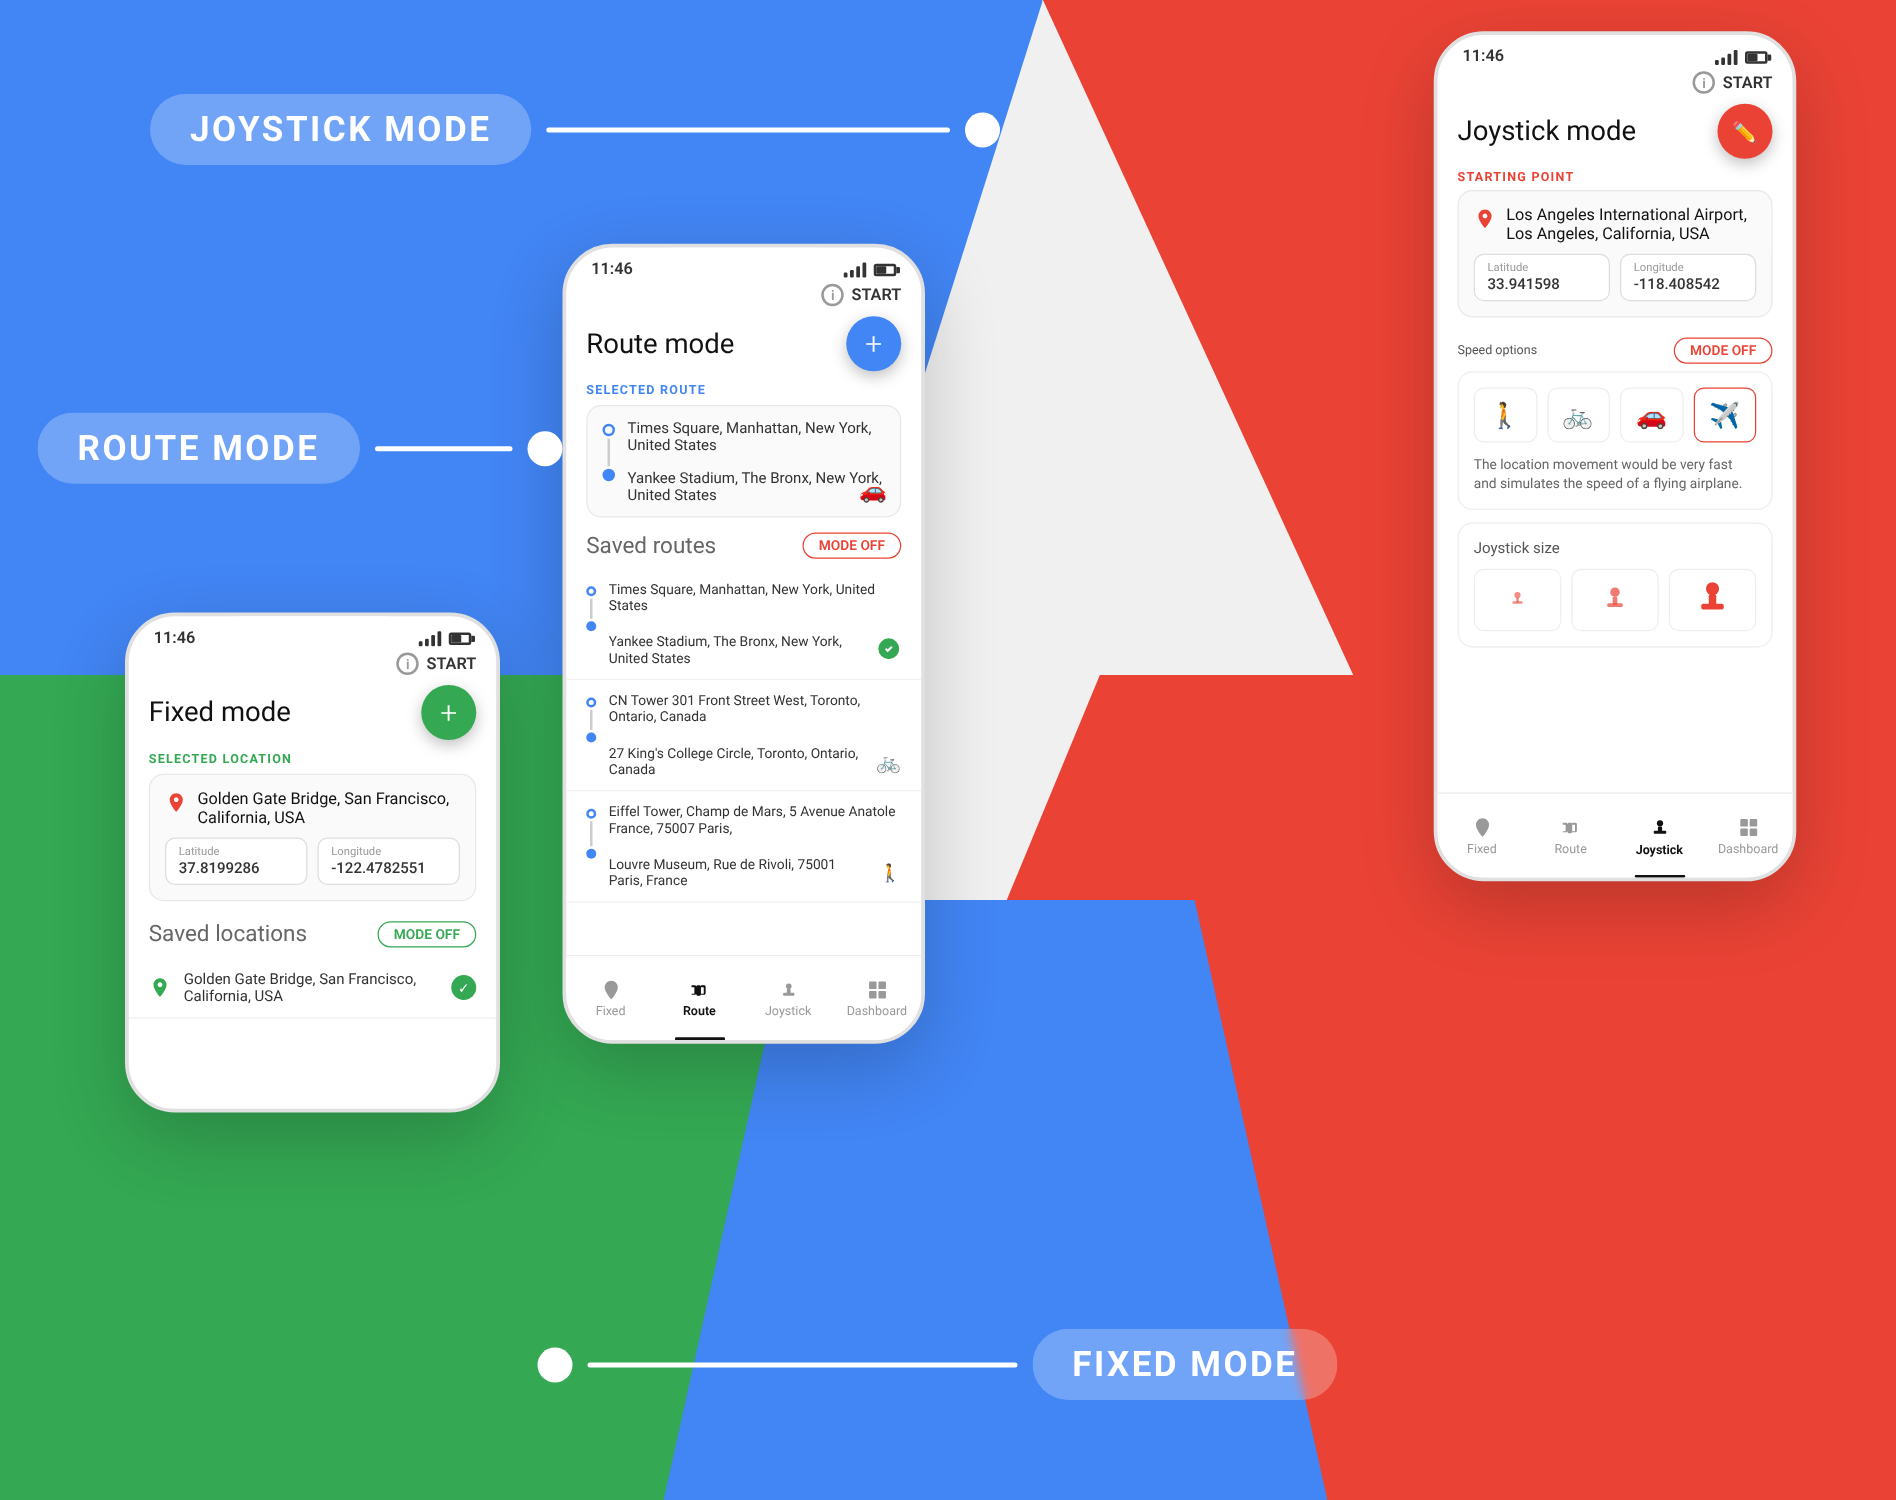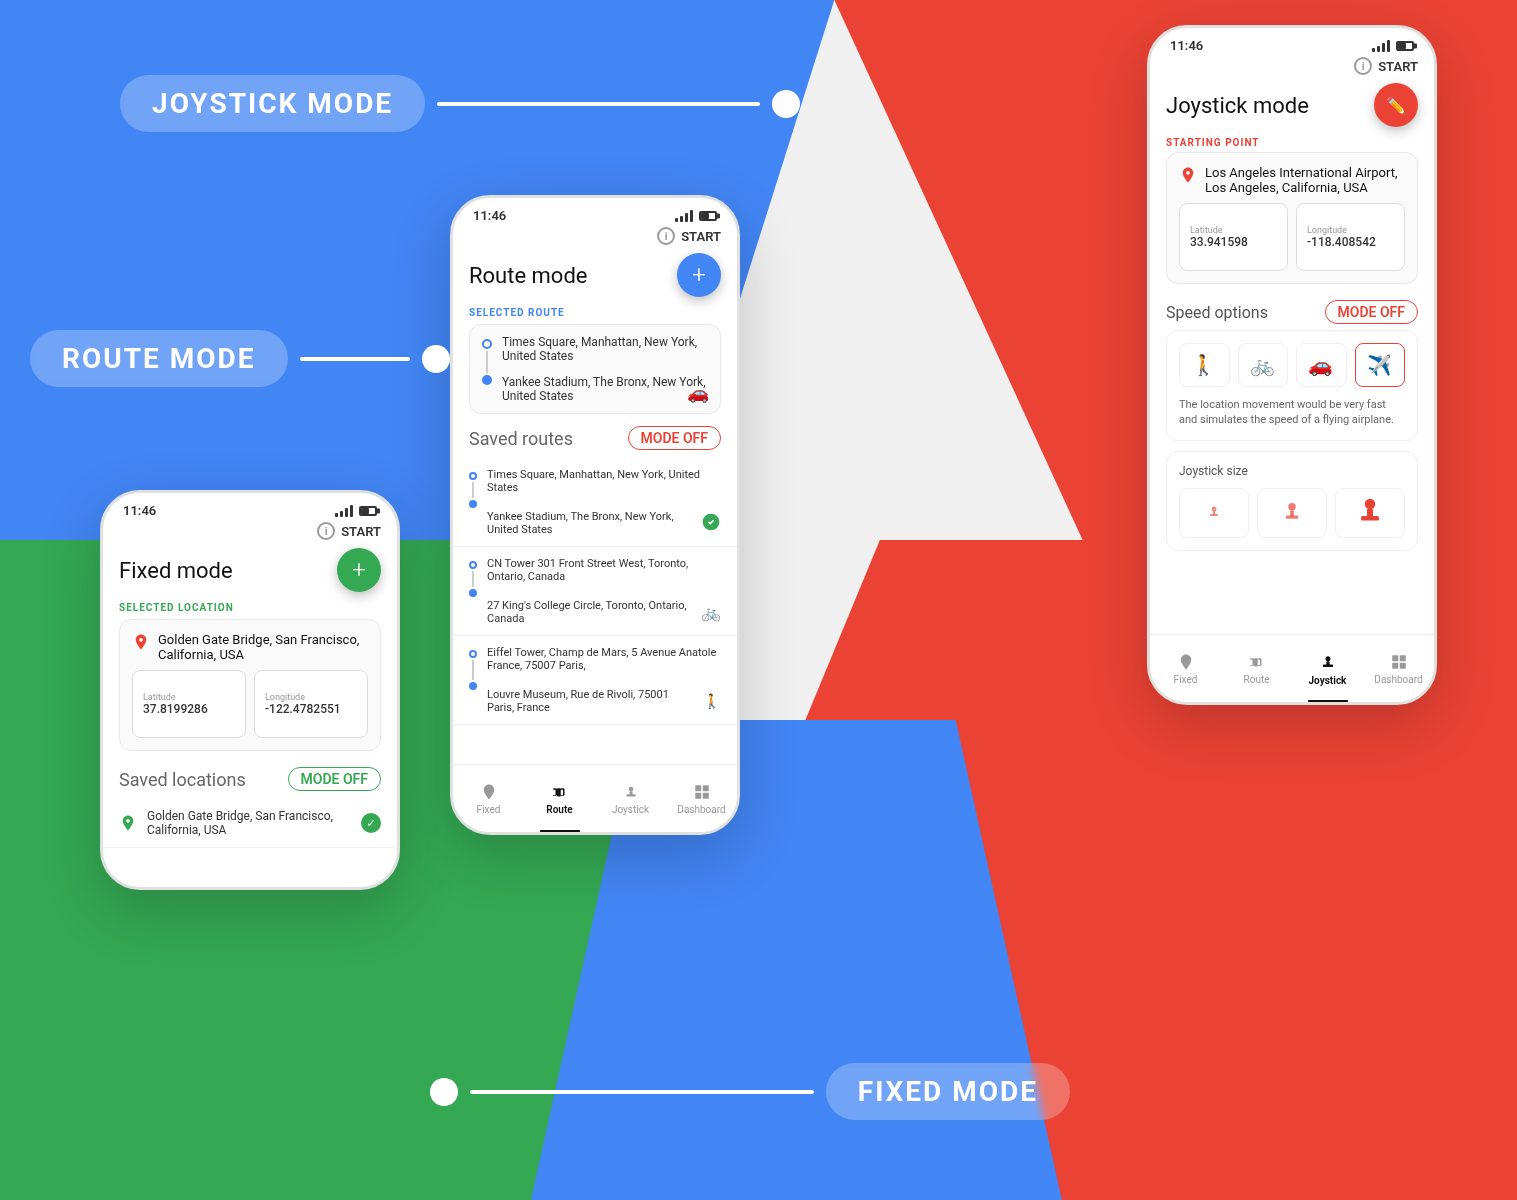--- a/index.html
+++ b/index.html
@@ -238,21 +238,21 @@
     }
     .lat-lon-row {
       display: flex;
       gap: 8px;
       margin-top: 8px;
     }
     .lat-lon-box {
       flex: 1;
       border: 1px solid #ddd;
       border-radius: 8px;
-      padding: 21px 10px;
+      padding: 6px 10px;
       background: white;
     }
     .lat-lon-label {
       font-size: 9px;
       color: #999;
     }
     .lat-lon-value {
       font-size: 12px;
       color: #333;
       font-weight: 500;
@@ -267,21 +267,21 @@
     }
     .saved-title {
       font-size: 18px;
       color: #666;
       text-align: center;
     }
     .mode-off-btn {
       border: 1.5px solid #34A853;
       border-radius: 20px;
       padding: 3px 12px;
-      font-size: 14px;
+      font-size: 11px;
       color: #34A853;
       font-weight: 600;
       cursor: pointer;
     }
     .mode-off-btn.red {
       border-color: #EA4335;
       color: #EA4335;
     }
 
     .list-item {
@@ -761,21 +761,21 @@
         <div class="lat-lon-value">33.941598</div>
       </div>
       <div class="lat-lon-box">
         <div class="lat-lon-label">Longitude</div>
         <div class="lat-lon-value">-118.408542</div>
       </div>
     </div>
   </div>
 
   <div style="display:flex; justify-content:space-between; align-items:center; padding: 4px 16px 6px;">
-    <span style="font-size:16px;color:#555;">Speed options</span>
+    <span style="font-size:10px;color:#555;">Speed options</span>
     <div class="mode-off-btn red">MODE OFF</div>
   </div>
   <div class="speed-options">
     <div class="speed-icons-row">
       <div class="speed-icon-btn">🚶</div>
       <div class="speed-icon-btn">🚲</div>
       <div class="speed-icon-btn">🚗</div>
       <div class="speed-icon-btn active">✈️</div>
     </div>
     <div class="speed-desc">The location movement would be very fast and simulates the speed of a flying airplane.</div>

